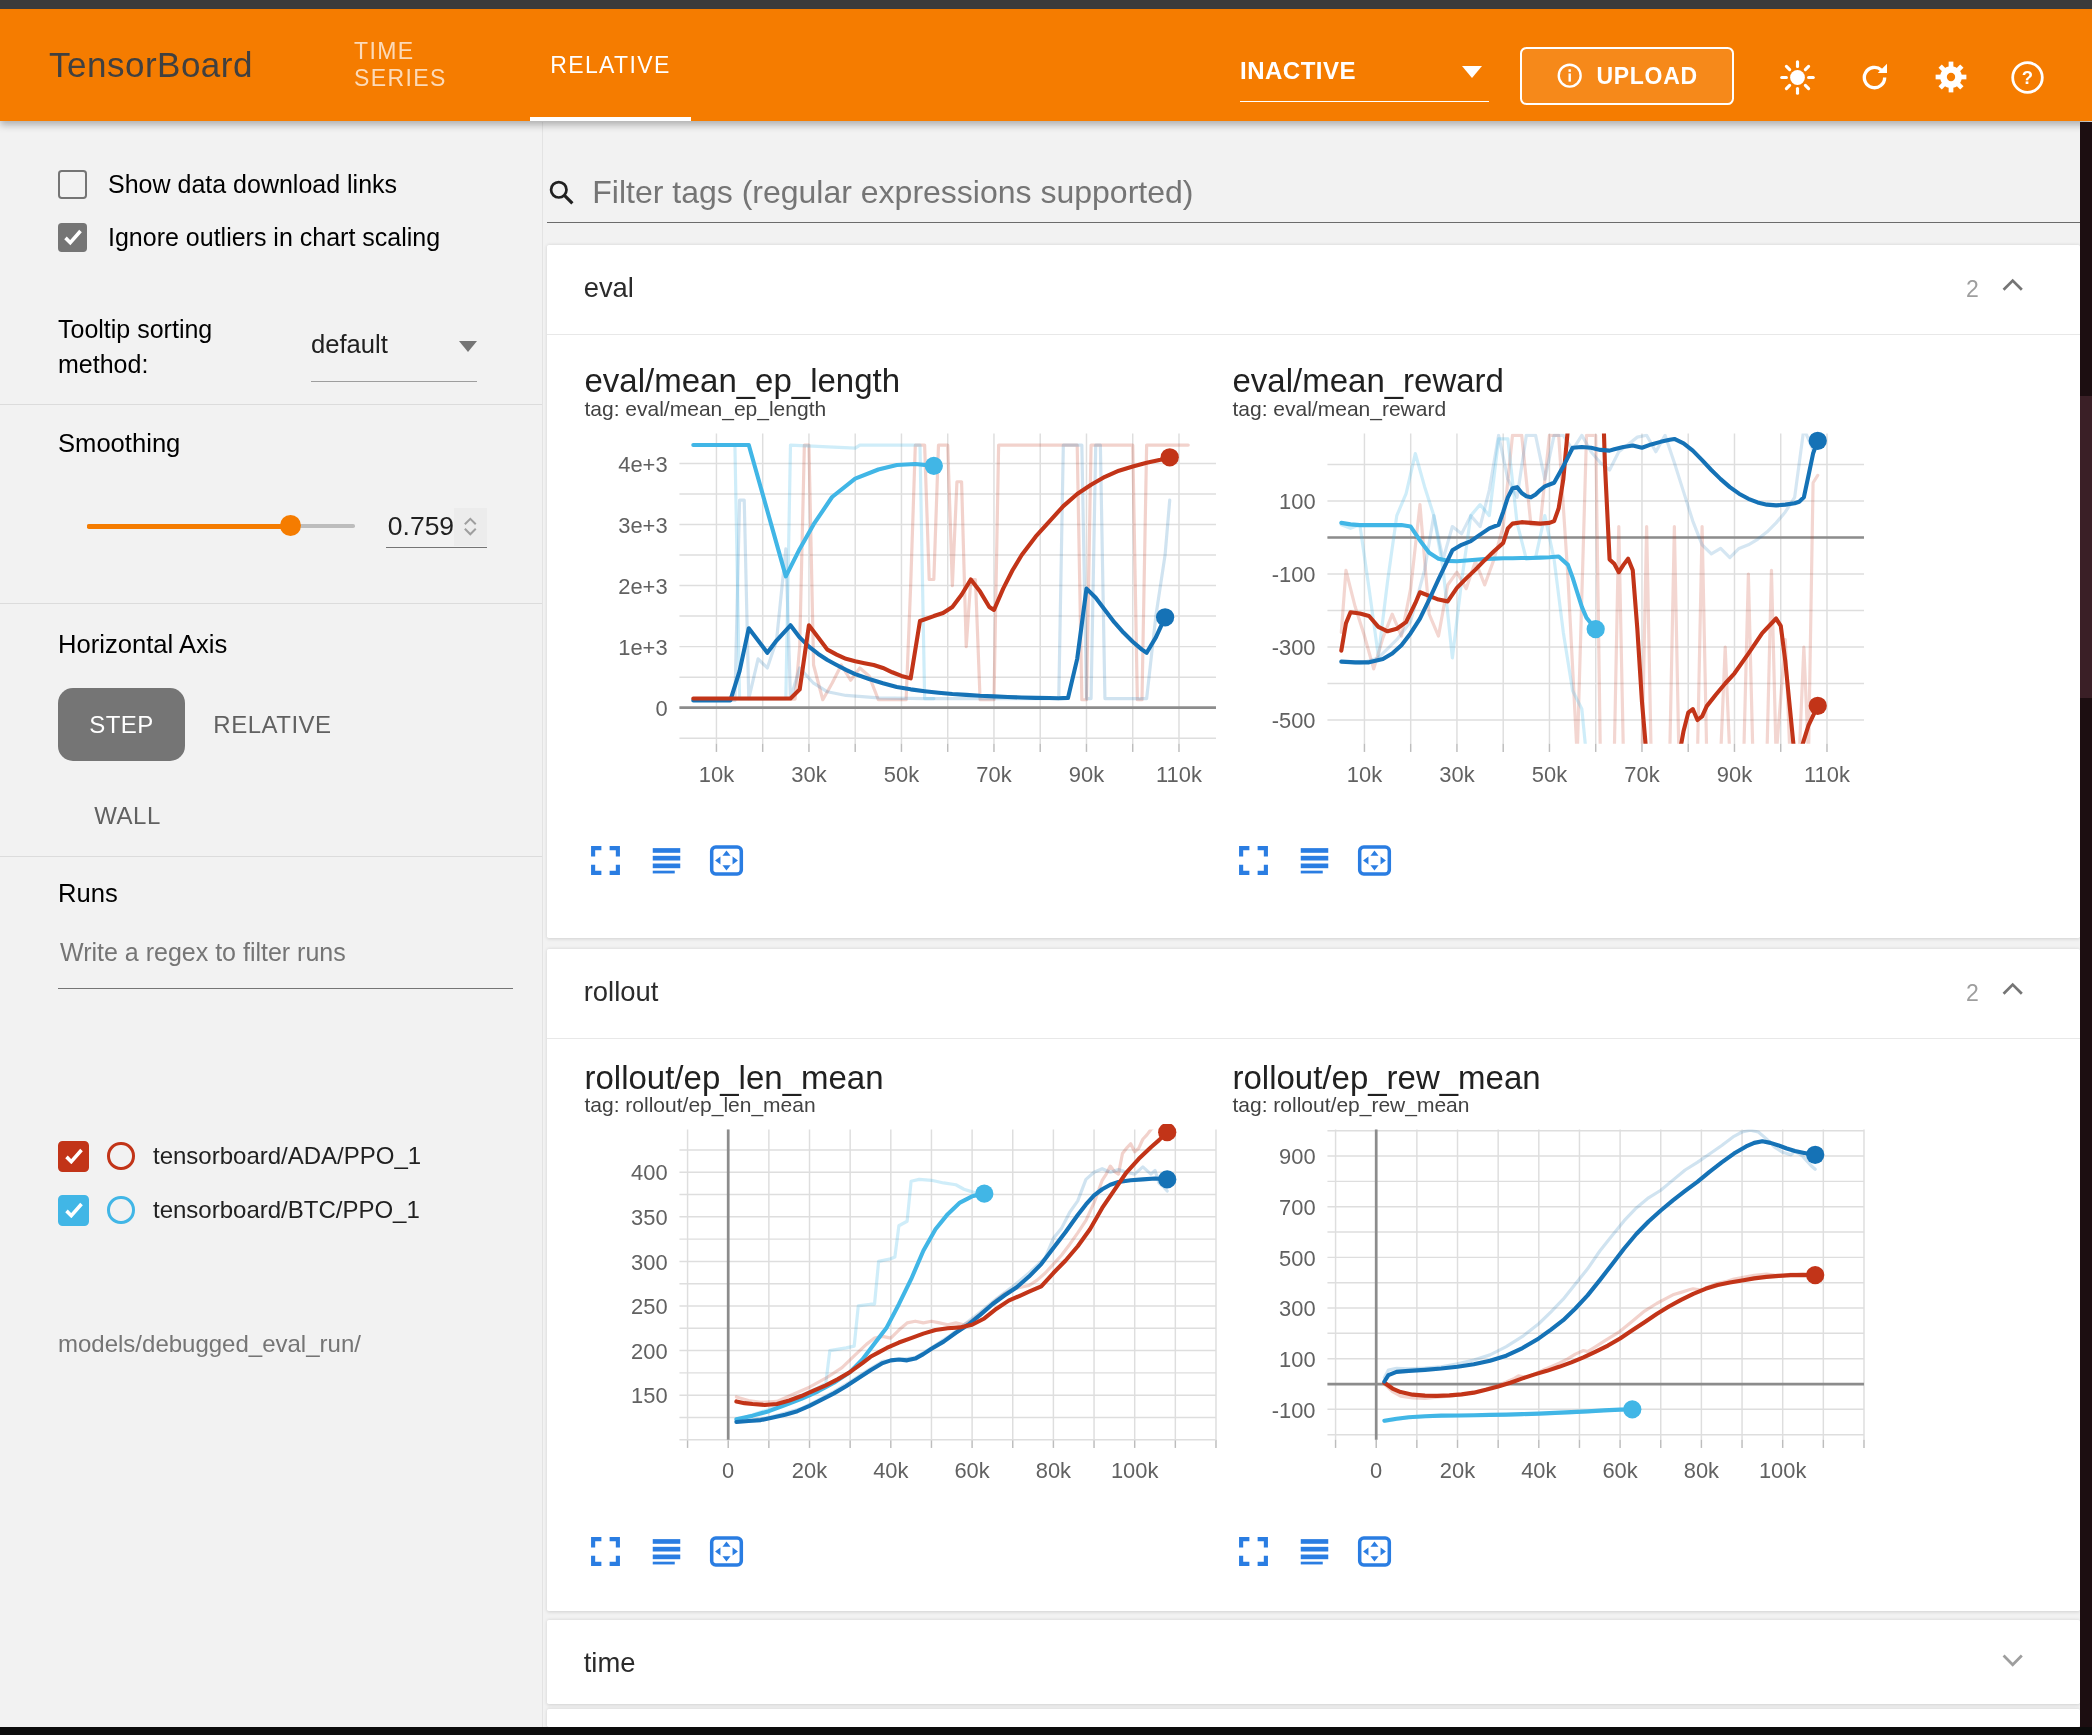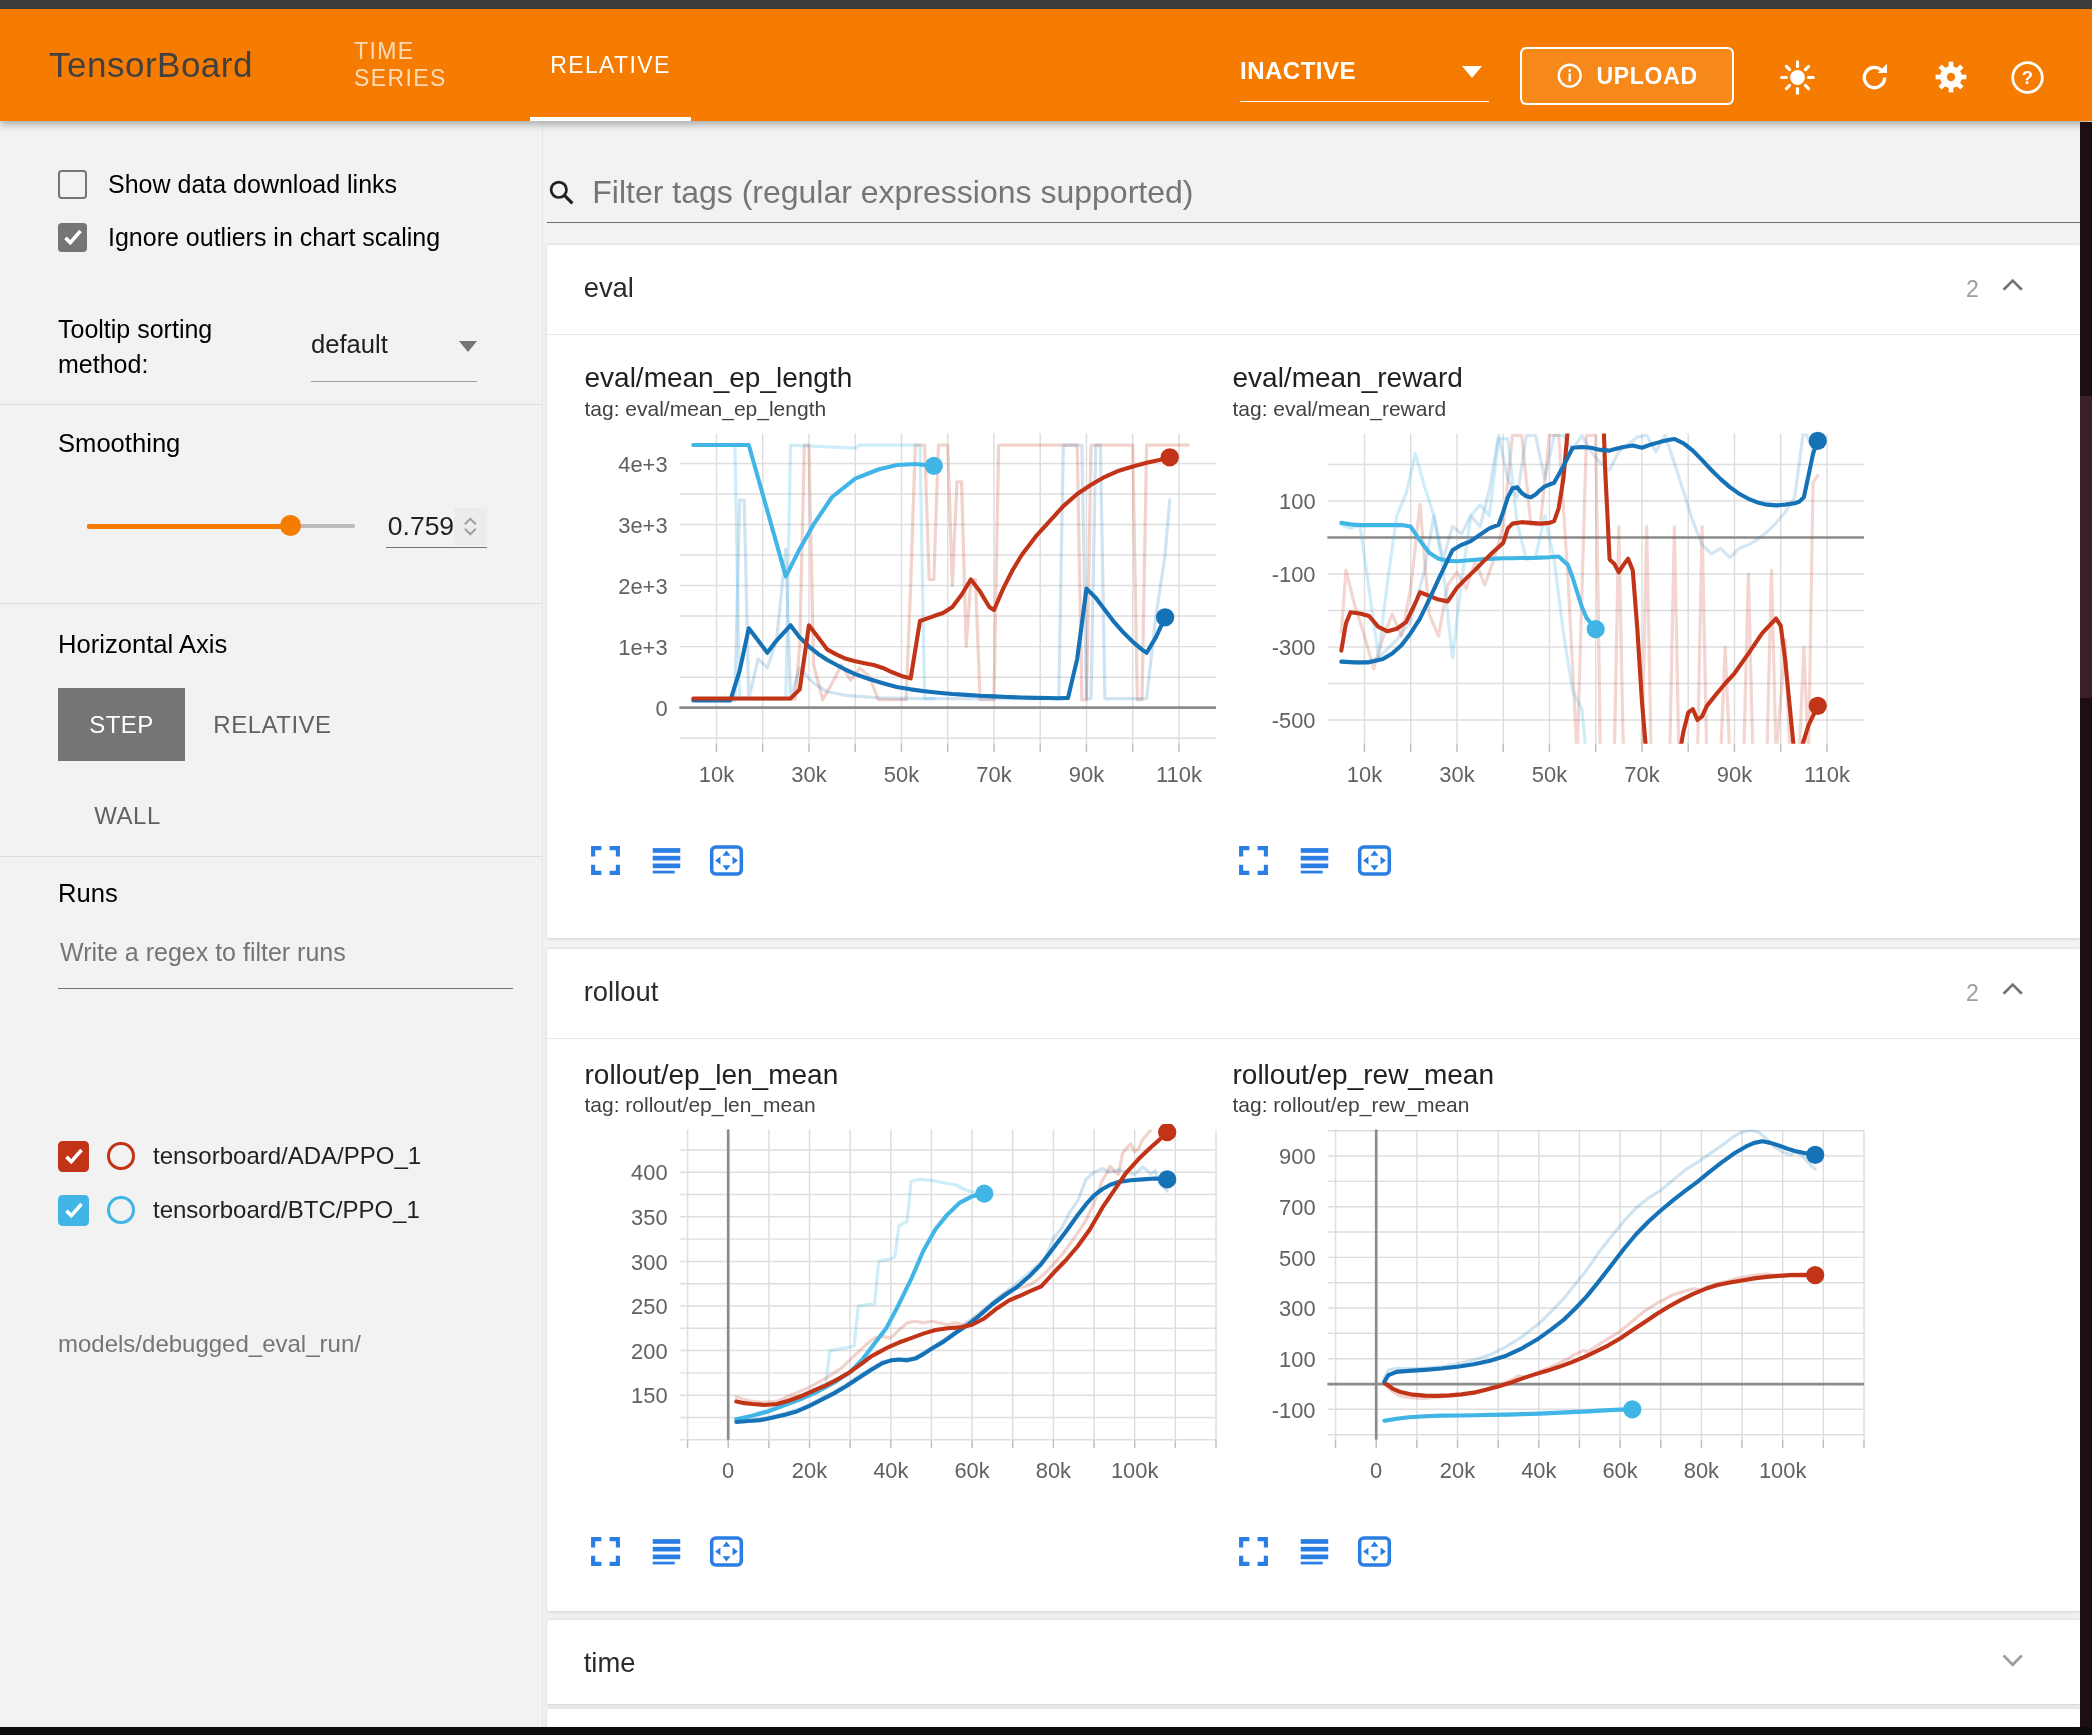--- a/index.html
+++ b/index.html
@@ -35,42 +35,42 @@
   .select-val{color:#212121;font-size:25.6px;}
   .select-underline{position:absolute;height:0;border-top:1.4px solid #9e9e9e;}
   .tri-gray{width:0;height:0;border-left:9.1px solid transparent;border-right:9.1px solid transparent;border-top:11px solid #757575;}
   .slider-track{position:absolute;height:3.7px;background:#bdbdbd;border-radius:1.8px;}
   .slider-fill{position:absolute;height:4.6px;background:#f57c00;border-radius:1.8px;}
   .slider-thumb{position:absolute;width:21px;height:21px;border-radius:50%;background:#f57c00;cursor:pointer;}
   .numbox{position:absolute;border-bottom:1.8px solid #757575;display:flex;align-items:center;}
   .numval{font-size:26.5px;color:#212121;padding-left:1.8px;width:68px;}
   .spinner{width:33px;height:38px;background:#ececec;display:flex;flex-direction:column;align-items:center;justify-content:center;gap:1.8px;cursor:pointer;}
   .seg-btn{position:absolute;display:flex;align-items:center;justify-content:center;font-size:24px;letter-spacing:0.5px;cursor:pointer;color:#616161;}
-  .seg-btn.sel{background:#757575;color:#fff;border-radius:0;}
+  .seg-btn.sel{background:#757575;color:#fff;border-radius:15px;}
   .runrow{position:absolute;left:58px;height:40px;display:flex;align-items:center;gap:18.3px;cursor:pointer;}
   .run-check{width:31px;height:31px;border-radius:4.6px;display:flex;align-items:center;justify-content:center;border:2.7px solid transparent;}
   .run-ring{width:27.4px;height:27.4px;border-radius:50%;border:3.2px solid #888;background:transparent;}
   .run-label{font-size:24px;color:#212121;white-space:nowrap;}
   .toggle-all{position:absolute;left:58px;top:1133px;width:418px;height:60px;background:#e2e2e2;border-radius:4.6px;
       display:flex;align-items:center;justify-content:center;color:#616161;font-size:24px;letter-spacing:0.9px;cursor:pointer;}
   .muted{color:#757575;}
 
   
   .main{position:absolute;left:543px;top:122px;width:1539px;height:1605px;background:#f2f2f2;}
   .searchbar{position:absolute;left:3.7px;top:41px;width:1533px;height:60px;border-bottom:1.8px solid #6b6b6b;display:flex;align-items:center;gap:14.6px;}
   .searchbar input{border:none;outline:none;background:transparent;font-size:32px;color:#8b5cf6;width:1371px;}
   .searchbar input::placeholder{color:#757575;opacity:1;}
   .card{position:absolute;left:3.7px;width:1533px;background:#fff;box-shadow:0 0.9px 3.7px rgba(0,0,0,0.14);border-radius:1.8px;}
   .card-head{position:absolute;left:0;top:0;width:100%;height:90px;border-bottom:1.8px solid #e8e8e8;}
   .card-head.noline{border-bottom:none;}
   .sec-name{position:absolute;left:37px;top:27.4px;font-size:27.4px;color:#2b2b2b;}
   .sec-count{position:absolute;right:101px;top:31px;font-size:23px;color:#9e9e9e;}
   .sec-chev{position:absolute;right:53px;top:31px;cursor:pointer;}
   .chart-col{position:absolute;width:640px;}
-  .chart-title{position:absolute;left:1.8px;font-size:28px;color:#212121;white-space:nowrap;}
+  .chart-title{position:absolute;left:1.8px;font-size:33px;color:#212121;white-space:nowrap;}
   .chart-tag{position:absolute;left:1.8px;font-size:21px;color:#424242;white-space:nowrap;}
   .chart-svg{position:absolute;left:0;}
   .chart-tools{position:absolute;left:5.5px;display:flex;gap:25.6px;align-items:center;}
   .ctool{width:35px;height:35px;display:flex;align-items:center;justify-content:center;cursor:pointer;}
 
   .black-strip{position:absolute;left:0;top:1727px;width:2092px;height:8.2px;background:#0c0c0c;z-index:40;}
   .vscroll{position:absolute;right:0;top:122px;width:12px;height:1605px;background:#1c0e11;z-index:35;}
   .vscroll .thumb{position:absolute;left:0;top:274px;width:12px;height:302px;background:#3a1f26;}
 </style>
 </head>

